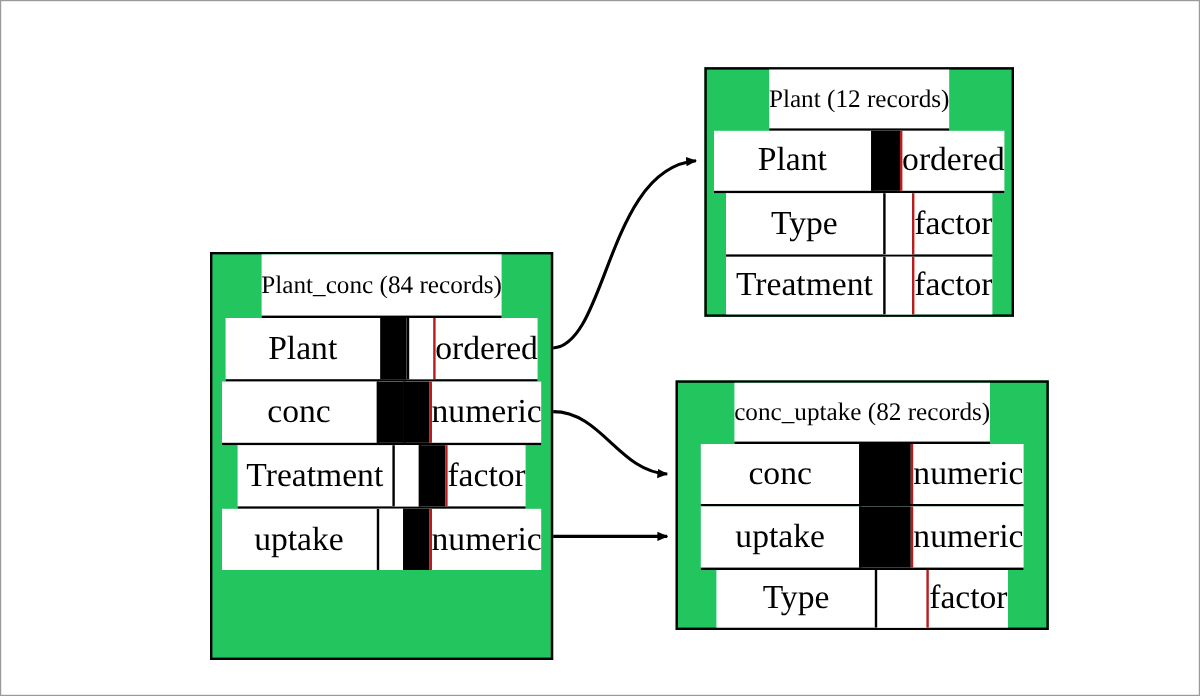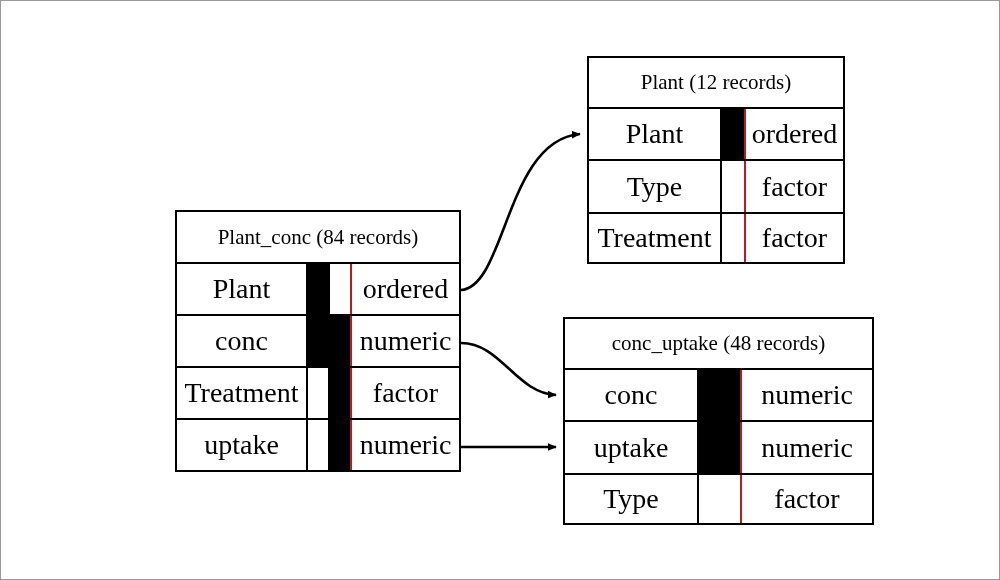--- a/index.html
+++ b/index.html
@@ -17,23 +17,24 @@
     overflow: hidden;
     font-family: "Liberation Serif", "DejaVu Serif", serif;
     color: #000000;
   }
 
   
   .ent {
     position: absolute;
     box-sizing: border-box;
     border: 2px solid #000000;
-    background: #fde047;
+    background: #22c55e;
     display: flex;
     flex-direction: column;
+    align-items: center;
   }
   .ent-title {
     box-sizing: border-box;
     border-bottom: 2px solid #000000;
     display: flex;
     align-items: center;
     justify-content: center;
     text-align: center;
     font-size: 21px;
     line-height: 1;
@@ -81,21 +82,21 @@
     border-left: 2px solid #b91c1c;
     flex: 1 1 auto;
   }
   .cell-name {
     flex: 1 1 auto;
   }
 
   
   #ent-plant-conc {
     left: 174px;  top: 209px;
-    width: 286px; height: 262px;
+    width: 286px; height: 340px;
   }
   #ent-plant-conc .ent-title { height: 53px; }
   #ent-plant-conc .ent-row   { height: 53px; }
   #ent-plant-conc .ent-row:last-child { height: 51px; }
   #ent-plant-conc .cell-name { width: 129px; flex: none; }
   #ent-plant-conc .cell-key  { width: 44px; }
   #ent-plant-conc .key-seg   { width: 22px; }
 
   #ent-plant {
     left: 586px;  top: 55px;
@@ -194,21 +195,21 @@
     <div class="ent-row">
       <div class="cell-name">Treatment</div>
       <div class="cell-key">
         <div class="key-seg"></div>
       </div>
       <div class="cell-type">factor</div>
     </div>
   </div>
 
   <div class="ent" id="ent-conc-uptake">
-    <div class="ent-title">conc_uptake (48 records)</div>
+    <div class="ent-title">conc_uptake (82 records)</div>
 
     <div class="ent-row">
       <div class="cell-name">conc</div>
       <div class="cell-key">
         <div class="key-seg filled"></div>
       </div>
       <div class="cell-type">numeric</div>
     </div>
 
     <div class="ent-row">

